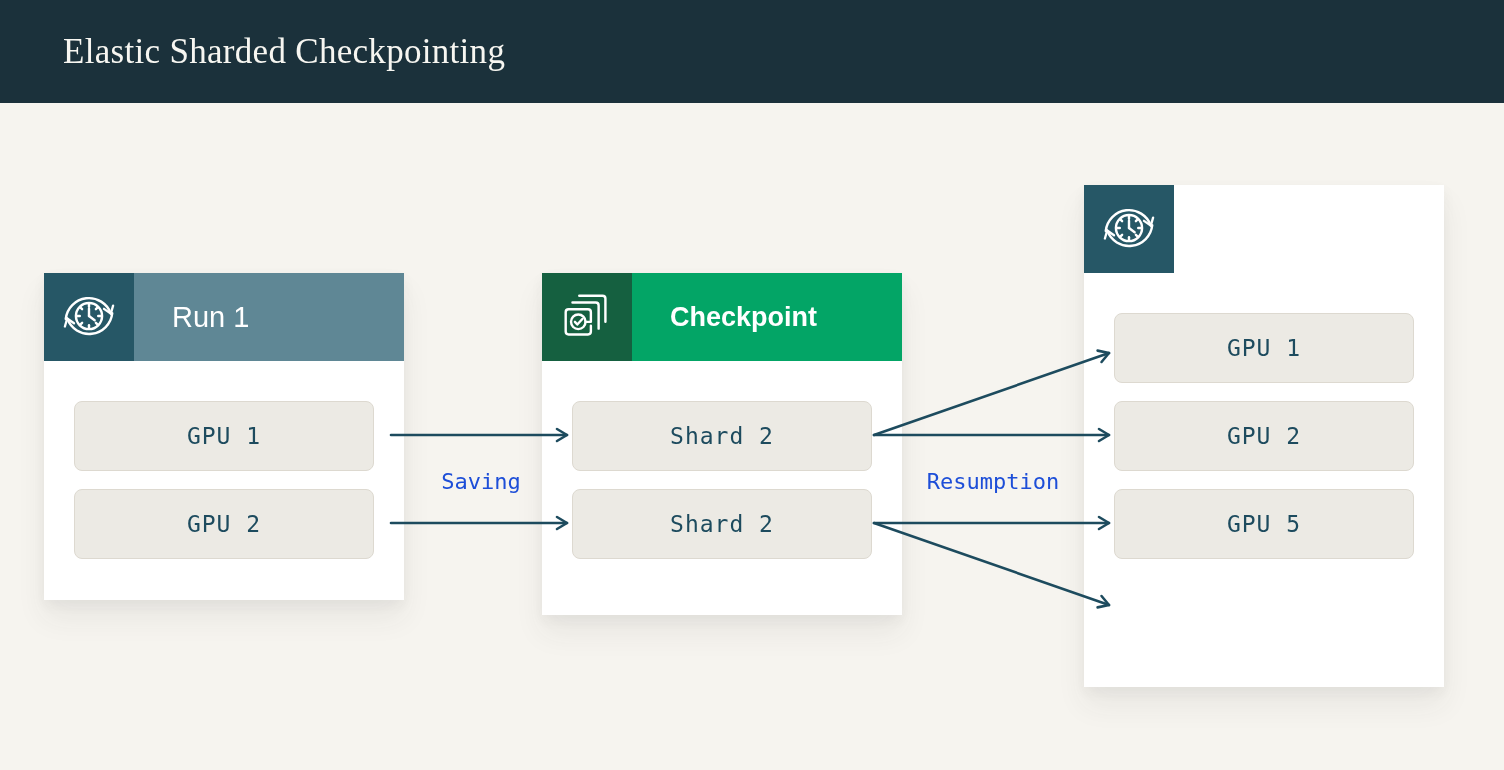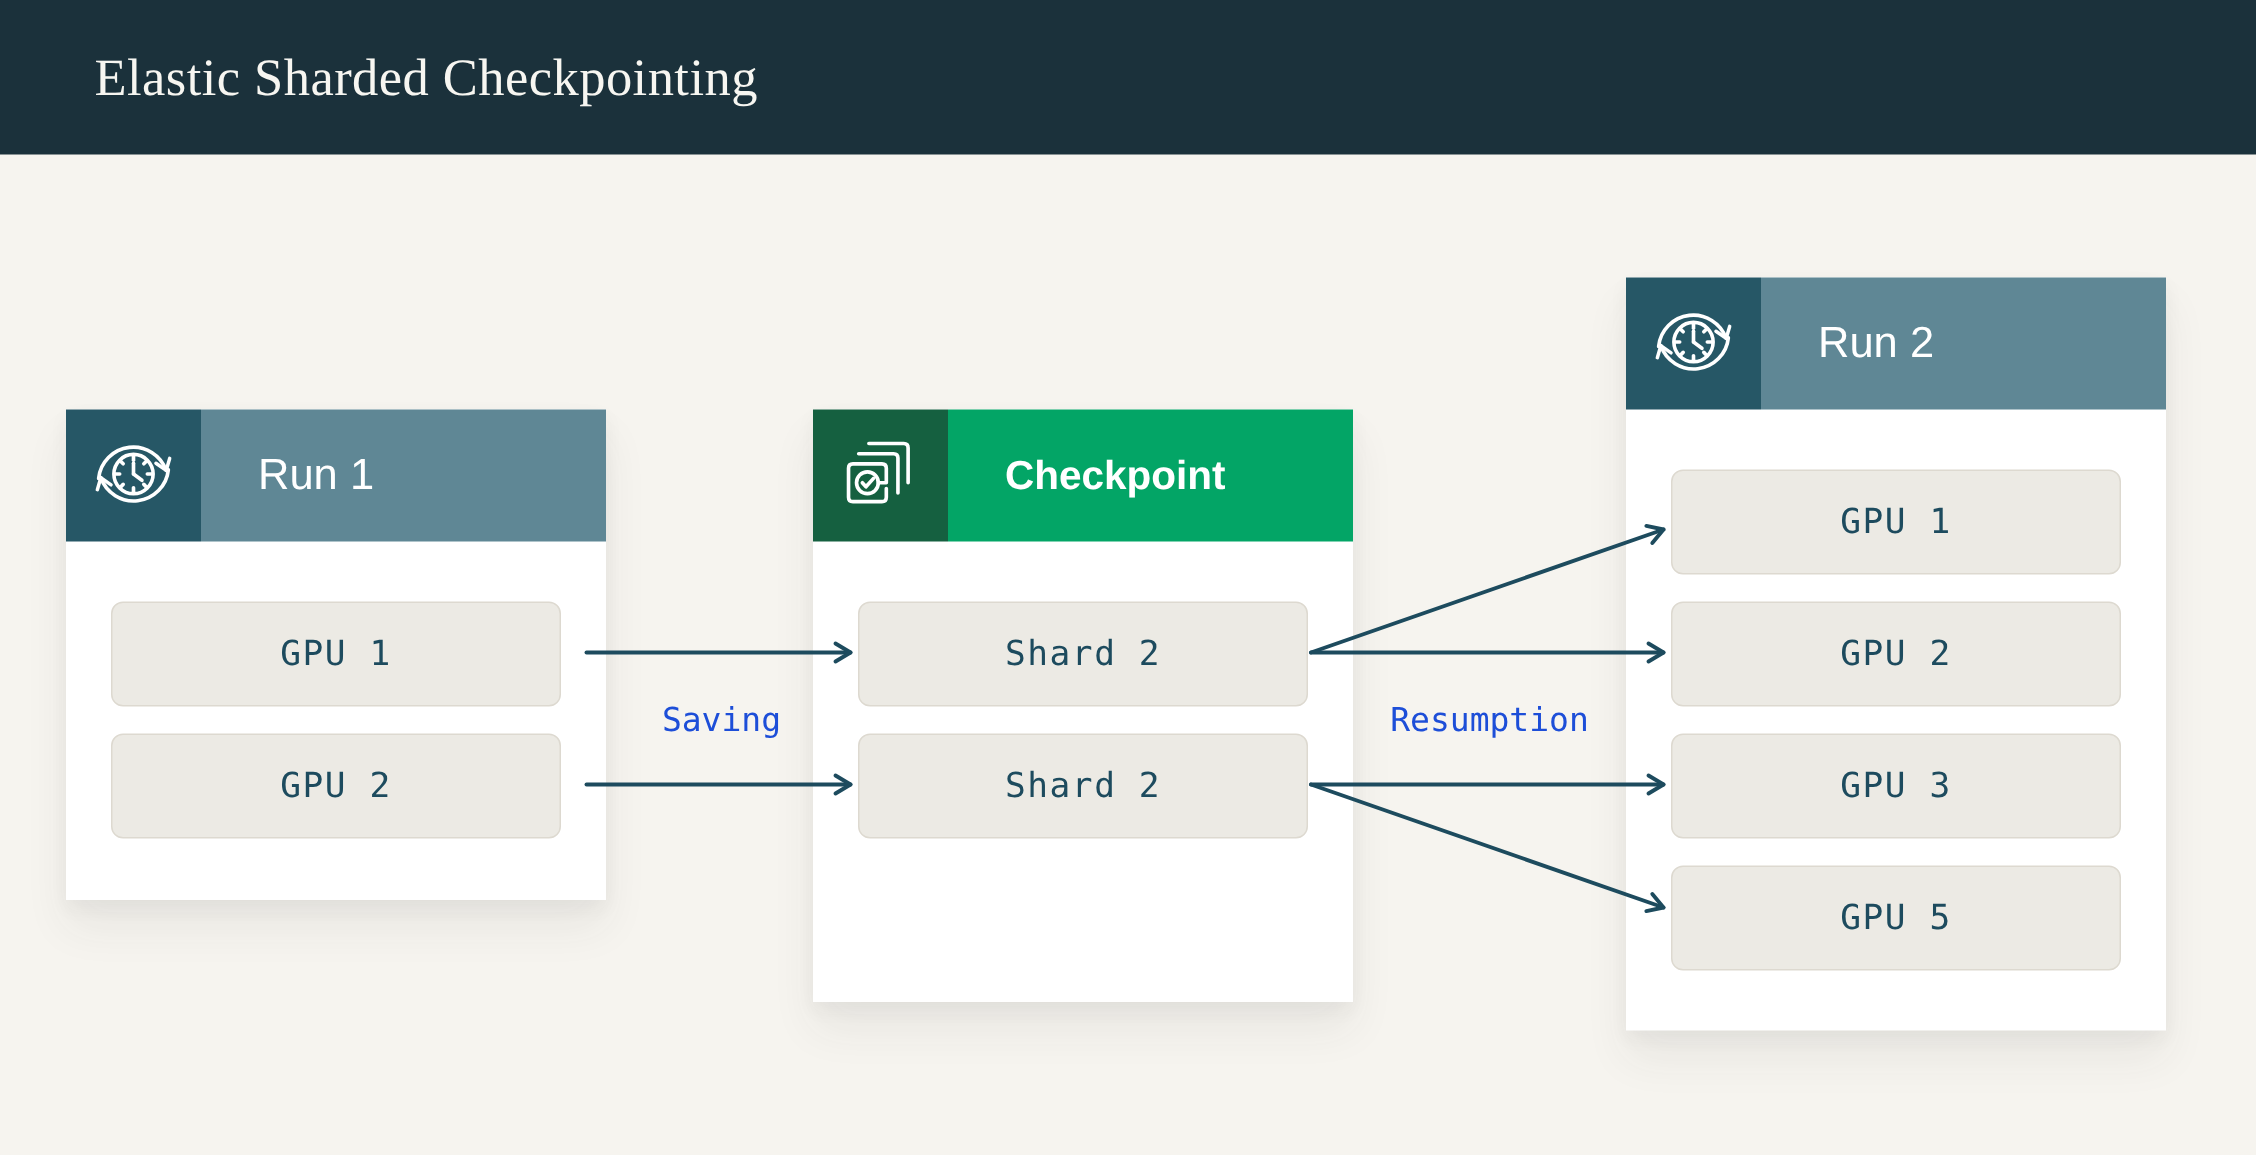--- a/index.html
+++ b/index.html
@@ -91,21 +91,21 @@
     color: #1d4ed8;
     white-space: nowrap;
   }
   .arrows {
     position: absolute;
     left: 0; top: 0;
     width: 1504px; height: 770px;
     pointer-events: none;
   }
   .card-1 { left: 44px;   top: 273px; height: 327px; }
-  .card-2 { left: 542px;  top: 273px; height: 395px; }
+  .card-2 { left: 542px;  top: 273px; height: 342px; }
   .card-3 { left: 1084px; top: 185px; height: 502px; }
 </style>
 </head>
 <body>
 
 <div class="slide">
 
   <svg width="0" height="0" style="position:absolute" aria-hidden="true">
     <defs>
       <marker id="ah-dark" markerWidth="18" markerHeight="18" refX="13" refY="9" orient="auto" markerUnits="userSpaceOnUse">
@@ -179,26 +179,24 @@
           <line x1="41.2" y1="21.8" x2="39.1" y2="23.9"></line>
           <line x1="22.8" y1="21.8" x2="24.9" y2="23.9"></line>
           <line x1="41.2" y1="40.2" x2="39.1" y2="38.1"></line>
           <line x1="22.8" y1="40.2" x2="24.9" y2="38.1"></line>
           <path d="M32,31 L32,23.5"></path>
           <path d="M32,31 L37.8,35.3"></path>
           <path d="M8,34 A 24,24 0 0 1 54.5,28.5" marker-end="url(#ah-white)"></path>
           <path d="M56,28 A 24,24 0 0 1 9.5,33.5" marker-end="url(#ah-white)"></path>
         </svg>
       </div>
-      <div class="header-strip run">Run 2</div>
     </div>
     <div class="card-body">
       <div class="node-box">GPU 1</div>
       <div class="node-box">GPU 2</div>
-      <div class="node-box">GPU 3</div>
       <div class="node-box">GPU 5</div>
     </div>
   </div>
 
   <svg class="arrows" viewBox="0 0 1504 770">
     <g stroke="#1d4b5e" stroke-width="2.6" fill="none" stroke-linecap="round">
       <line x1="391" y1="435" x2="567" y2="435" marker-end="url(#ah-dark)"></line>
       <line x1="391" y1="523" x2="567" y2="523" marker-end="url(#ah-dark)"></line>
       <line x1="874" y1="435" x2="1109" y2="353" marker-end="url(#ah-dark)"></line>
       <line x1="874" y1="435" x2="1109" y2="435" marker-end="url(#ah-dark)"></line>

